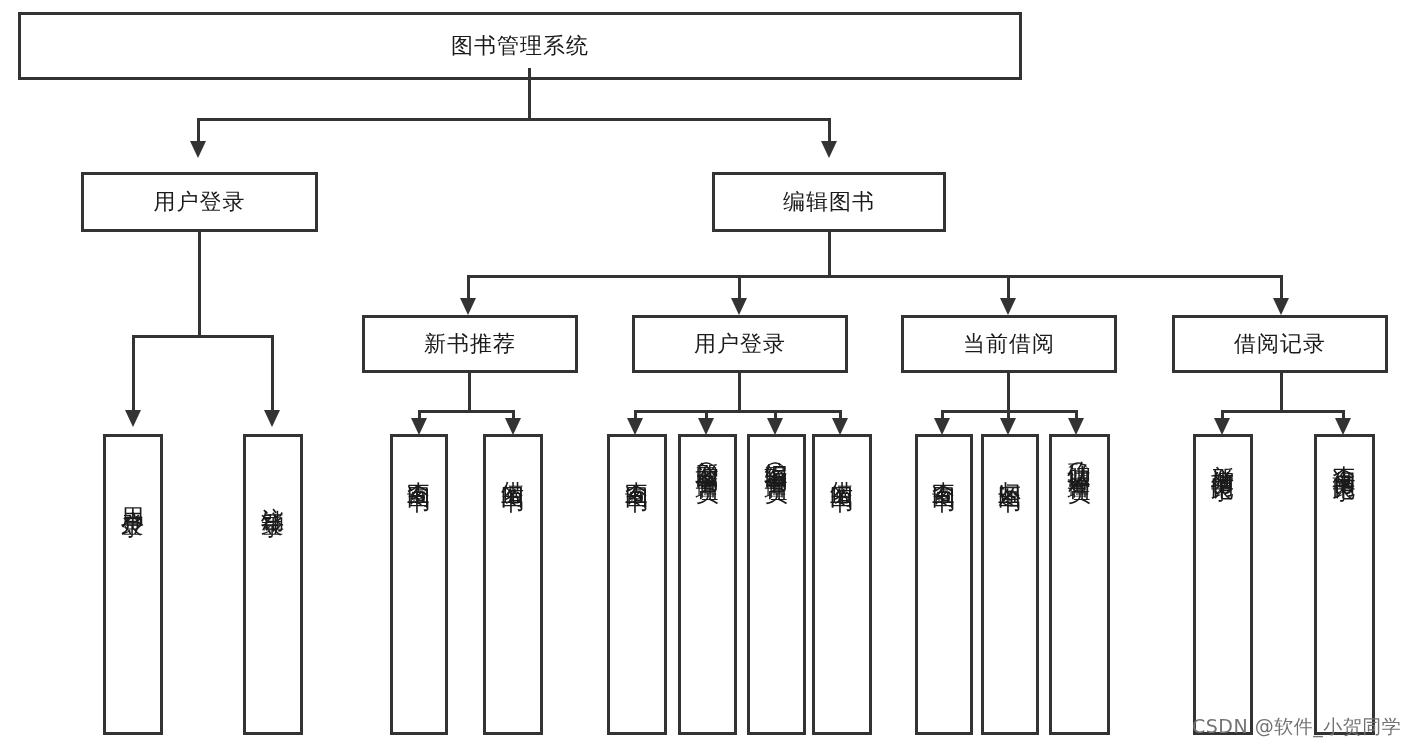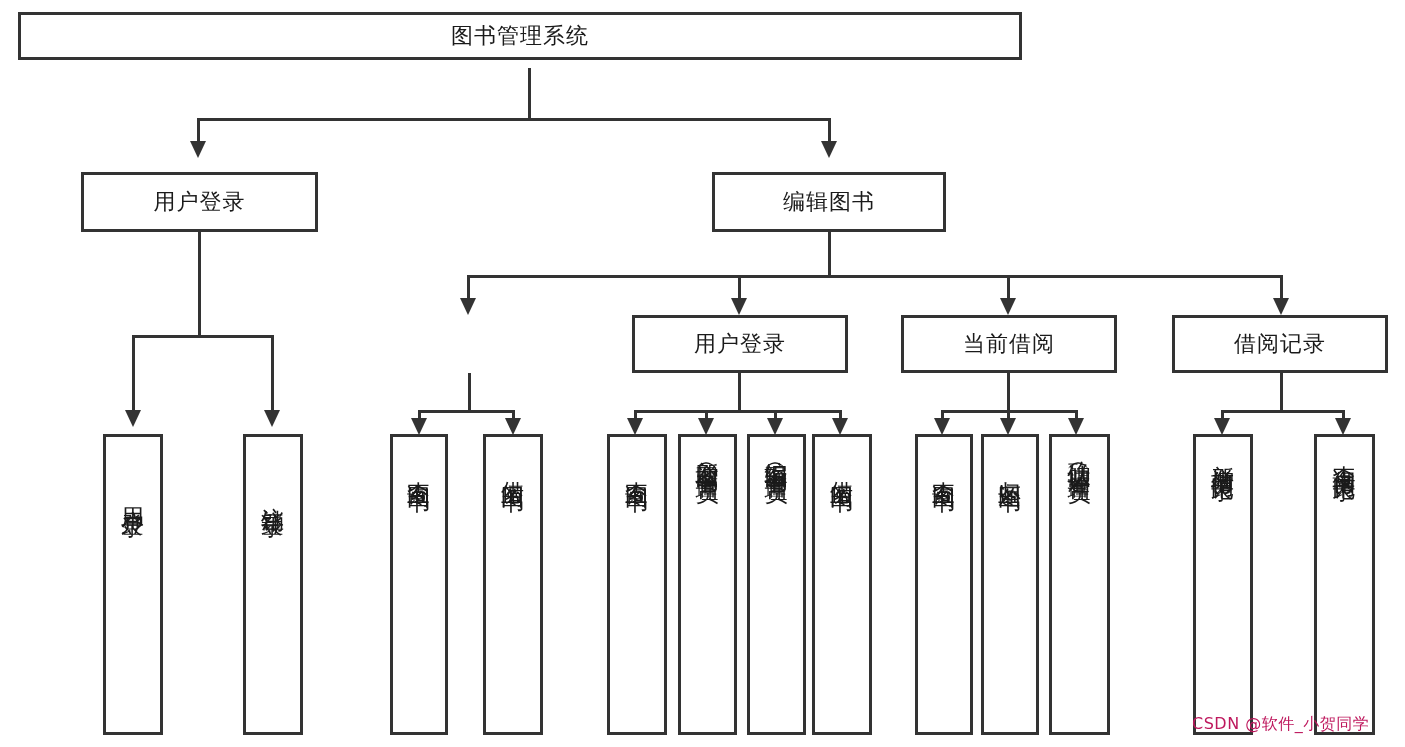--- a/index.html
+++ b/index.html
@@ -59,32 +59,32 @@
     position: absolute;
     width: 0;
     height: 0;
     border-left: 8px solid transparent;
     border-right: 8px solid transparent;
     border-top: 17px solid #333333;
   }
 
   .watermark {
     position: absolute;
-    color: #be185d;
-    font-size: 16px;
+    color: #737373;
+    font-size: 19px;
     white-space: nowrap;
     letter-spacing: 0.5px;
   }
 </style>
 </head>
 <body>
 
 <div id="canvas">
 
-  <div class="node horiz" style="left:18px; top:12px; width:1004px; height:48px;">图书管理系统</div>
+  <div class="node horiz" style="left:18px; top:12px; width:1004px; height:68px;">图书管理系统</div>
 
   <div class="vline" style="left:528px; top:68px; height:50px;"></div>
   <div class="hline" style="left:197px; top:118px; width:634px;"></div>
   <div class="vline" style="left:197px; top:118px; height:23px;"></div>
   <div class="vline" style="left:828px; top:118px; height:23px;"></div>
   <div class="arrow" style="left:190px; top:141px;"></div>
   <div class="arrow" style="left:821px; top:141px;"></div>
 
   <div class="node horiz" style="left:81px; top:172px; width:237px; height:60px;">用户登录</div>
   <div class="node horiz" style="left:712px; top:172px; width:234px; height:60px;">编辑图书</div>
@@ -100,20 +100,21 @@
   <div class="hline" style="left:467px; top:275px; width:816px;"></div>
   <div class="vline" style="left:467px; top:275px; height:23px;"></div>
   <div class="vline" style="left:738px; top:275px; height:23px;"></div>
   <div class="vline" style="left:1007px; top:275px; height:23px;"></div>
   <div class="vline" style="left:1280px; top:275px; height:23px;"></div>
   <div class="arrow" style="left:460px; top:298px;"></div>
   <div class="arrow" style="left:731px; top:298px;"></div>
   <div class="arrow" style="left:1000px; top:298px;"></div>
   <div class="arrow" style="left:1273px; top:298px;"></div>
 
+  <div class="node horiz" style="left:362px; top:315px; width:216px; height:58px;">新书推荐</div>
   <div class="node horiz" style="left:632px; top:315px; width:216px; height:58px;">用户登录</div>
   <div class="node horiz" style="left:1172px; top:315px; width:216px; height:58px;">借阅记录</div>
   <div class="node horiz" style="left:901px; top:315px; width:216px; height:58px;">当前借阅</div>
 
   <div class="vline" style="left:468px; top:373px; height:37px;"></div>
   <div class="hline" style="left:418px; top:410px; width:97px;"></div>
   <div class="vline" style="left:418px; top:410px; height:12px;"></div>
   <div class="vline" style="left:512px; top:410px; height:12px;"></div>
   <div class="arrow" style="left:411px; top:418px;"></div>
   <div class="arrow" style="left:505px; top:418px;"></div>

